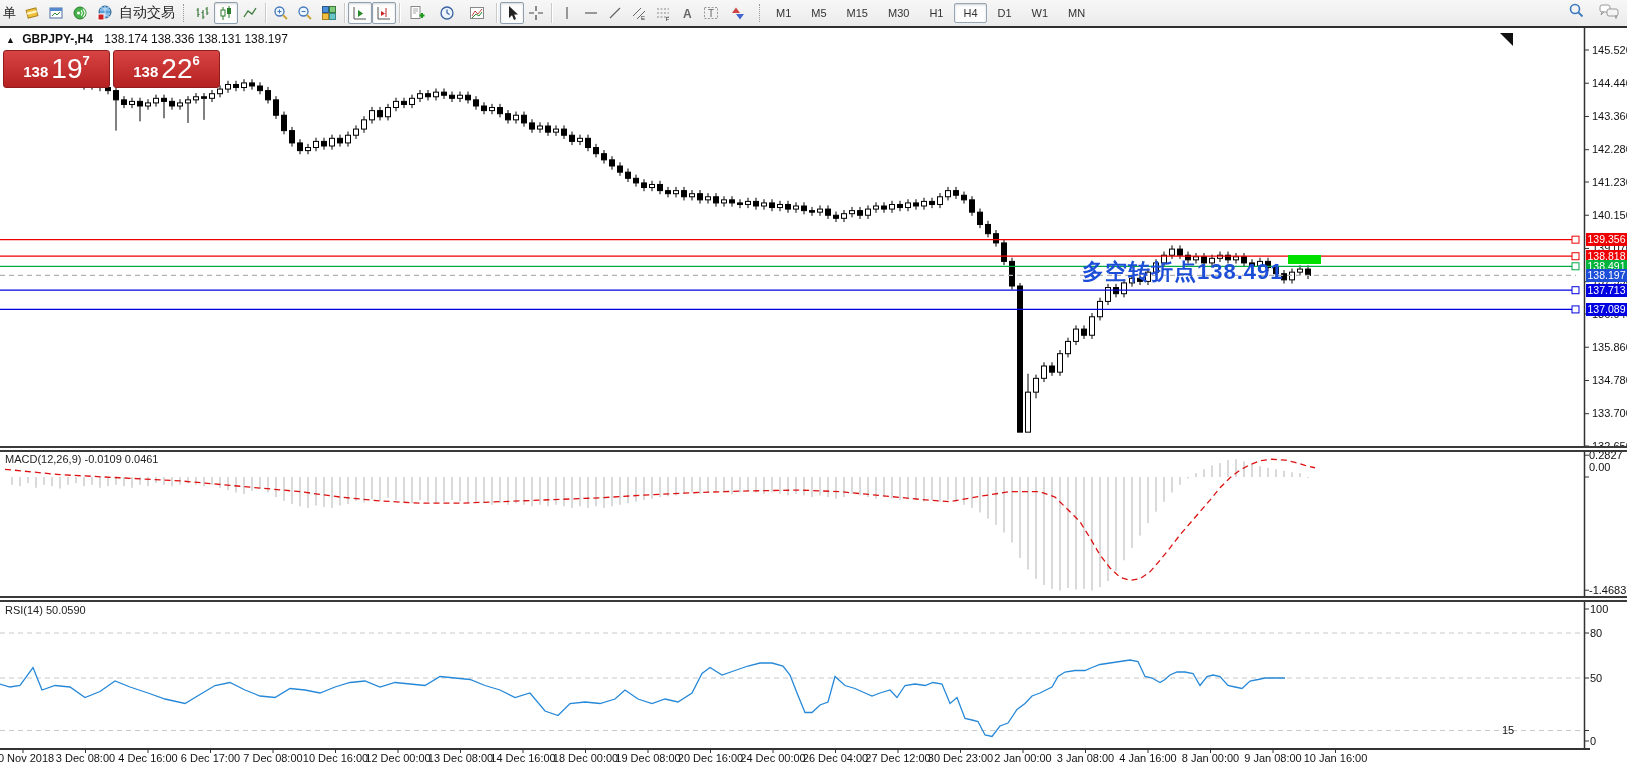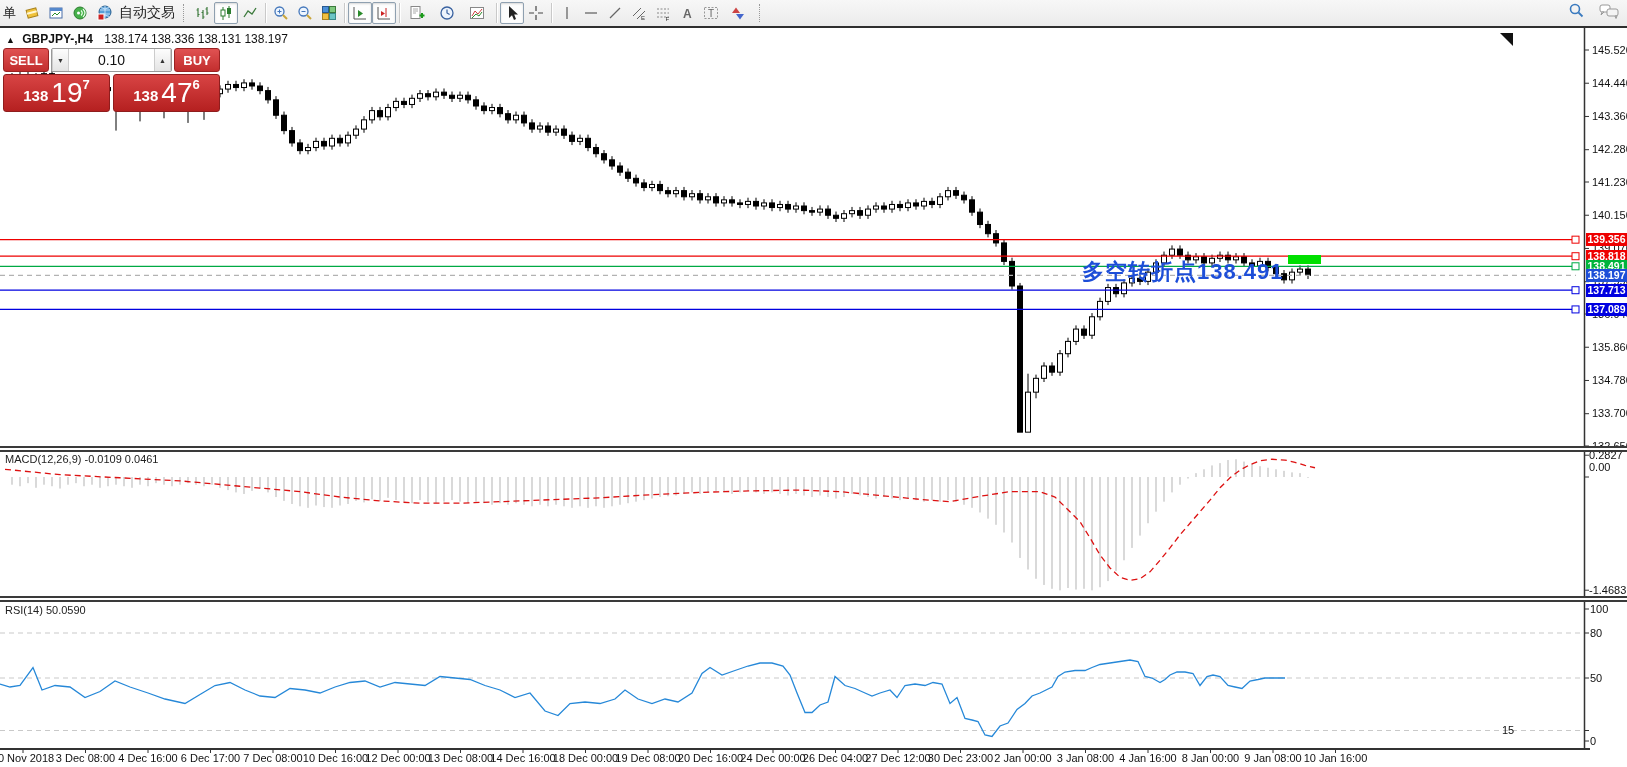--- a/index.html
+++ b/index.html
@@ -27,21 +27,21 @@
   #chart-canvas svg{position:absolute;left:0;top:0;}
   .divider{position:absolute;left:0;width:1627px;height:6px;background:#fff;border-top:2px solid #3a3a3a;
     border-bottom:2px solid #3a3a3a;z-index:6;}
   .bottomline{position:absolute;left:0;top:748px;width:1590px;height:2px;background:#333;z-index:6;}
   .chart-title{position:absolute;left:6px;top:32px;font-size:12px;font-weight:bold;color:#111;z-index:8;}
   .chart-title .arr{font-size:9px;margin-right:4px;}
   .pane-label{position:absolute;left:5px;font-size:11px;color:#222;z-index:8;}
   .annotation{position:absolute;font-size:22px;font-weight:bold;z-index:7;letter-spacing:1px;white-space:nowrap;}
   
   .axis-label{position:absolute;left:1592px;font-size:11px;color:#111;z-index:5;white-space:nowrap;}
-  .chip{position:absolute;left:1586px;width:41px;height:13px;font-size:10.5px;font-weight:bold;color:#fff;
+  .chip{position:absolute;left:1586px;width:41px;height:13px;font-size:10.5px;font-weight:normal;color:#fff;
     text-align:center;line-height:13px;z-index:6;}
   .time-label{position:absolute;top:752px;font-size:11px;color:#111;transform:translateX(-50%);z-index:5;white-space:nowrap;}
   
   .trade-panel{position:absolute;left:3px;top:48px;width:217px;z-index:20;}
   .tp-row1{display:flex;gap:2px;height:24px;}
   .tp-btn{flex:0 0 46px;background:linear-gradient(#e05252,#c22e2e);border:1px solid #992222;border-radius:3px;
     color:#fff;font-size:13px;font-weight:bold;display:flex;align-items:center;justify-content:center;padding:0;}
   .tp-spinner{flex:1;display:flex;border:1px solid #999;background:#fff;border-radius:2px;overflow:hidden;}
   .sp-btn{width:17px;background:linear-gradient(#fdfdfd,#e4e4e4);border:none;border-left:1px solid #ccc;
     border-right:1px solid #ccc;font-size:7px;color:#333;padding:0;}
@@ -781,20 +781,31 @@
       </svg>
   </button>
   <button class="tbtn" style="width:32px">
     <svg width="18" height="16">
         <polygon points="3,8 7,2.5 11,8" fill="#cc4444"></polygon>
         <polygon points="7,9 11,14.5 15,9" fill="#4466cc"></polygon>
       </svg>
     <span class="caret"></span>
   </button>
   <span class="grip"></span>
+  <div id="tf-group" style="display:flex;align-items:center">
+      <button class="tfbtn">M1</button>
+      <button class="tfbtn">M5</button>
+      <button class="tfbtn">M15</button>
+      <button class="tfbtn">M30</button>
+      <button class="tfbtn">H1</button>
+      <button class="tfbtn active">H4</button>
+      <button class="tfbtn">D1</button>
+      <button class="tfbtn">W1</button>
+      <button class="tfbtn">MN</button>
+    </div>
 
   <div class="tb-right">
     <span>
       <svg width="17" height="17">
           <circle cx="7" cy="7" r="4.5" fill="none" stroke="#3a7abf" stroke-width="1.6"></circle>
           <line x1="10.5" y1="10.5" x2="14.5" y2="14.5" stroke="#3a7abf" stroke-width="1.8"></line>
         </svg>
     </span>
     <span>
       <svg width="20" height="16">
@@ -808,38 +819,29 @@
 </div>
 <div class="chart-topline"></div>
 
 <div class="chart-title">
   <span class="arr">▲</span>
   <span>GBPJPY-,H4</span>
   <span style="margin-left:8px;font-weight:normal">138.174 138.336 138.131 138.197</span>
 </div>
 
 <div class="trade-panel">
-  <div class="tp-row1">
-    <button class="tp-btn">SELL</button>
-    <div class="tp-spinner">
-      <button class="sp-btn">▼</button>
-      <div class="sp-val">0.10</div>
-      <button class="sp-btn">▲</button>
-    </div>
-    <button class="tp-btn">BUY</button>
-  </div>
   <div class="tp-row2">
     <div class="tp-quote">
       <span class="q-small">138</span>
       <span class="q-big">19</span>
       <span class="q-sup">7</span>
     </div>
     <div class="tp-quote">
       <span class="q-small">138</span>
-      <span class="q-big">47</span>
+      <span class="q-big">22</span>
       <span class="q-sup">6</span>
     </div>
   </div>
 </div>
 
 <div class="annotation" id="annotation" style="left: 1082px; top: 257px; color: #1d4ed8;">多空转折点138.491</div>
 
 <div class="pane-label" style="top:453px">MACD(12,26,9) -0.0109 0.0461</div>
 <div class="pane-label" style="top:604px">RSI(14) 50.0590</div>
 

